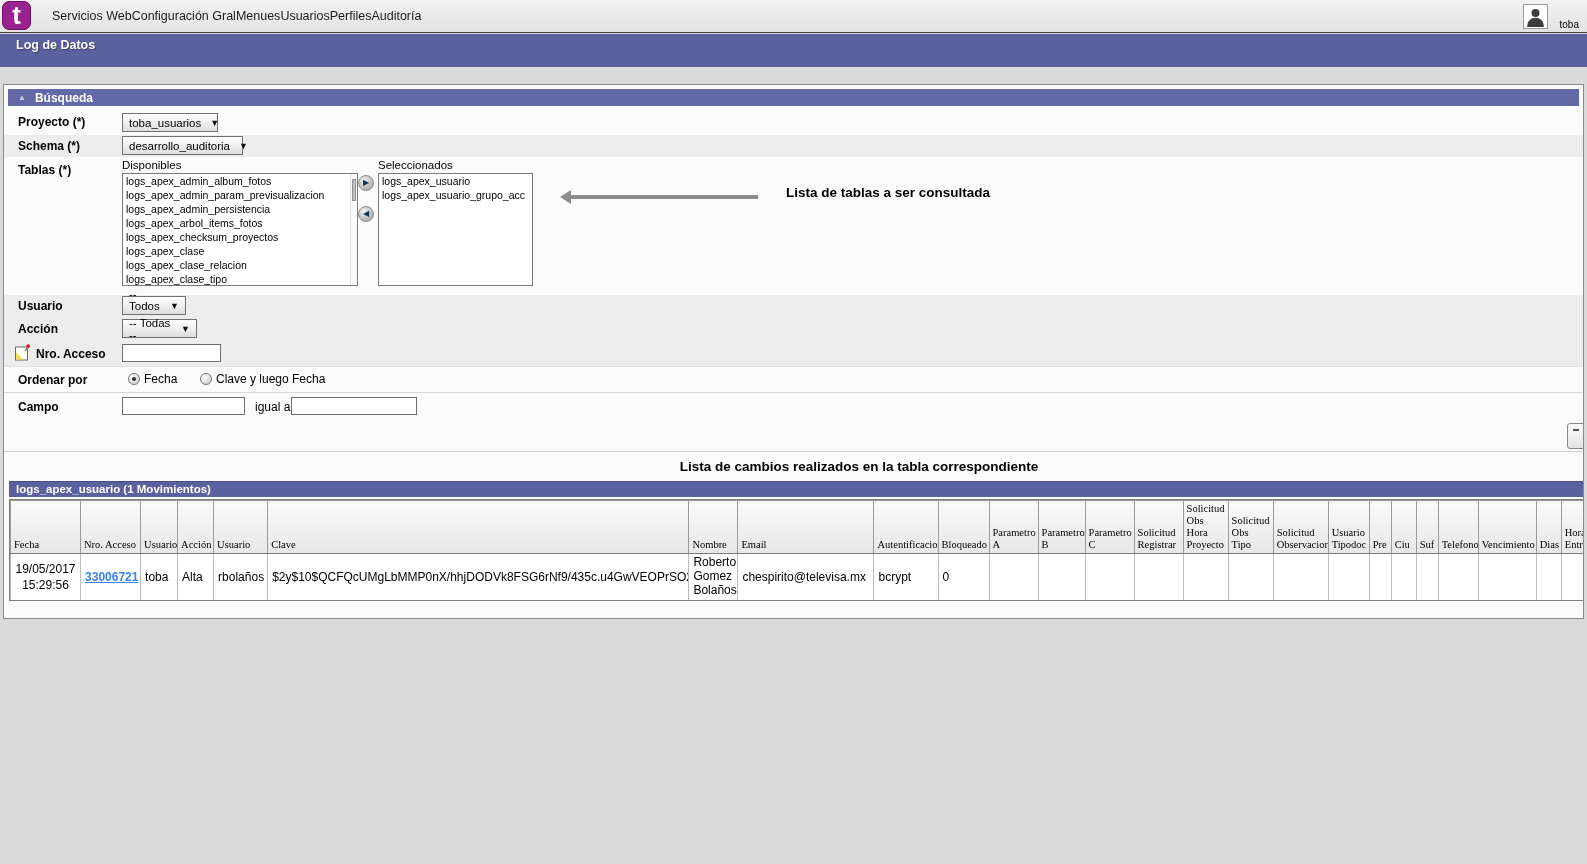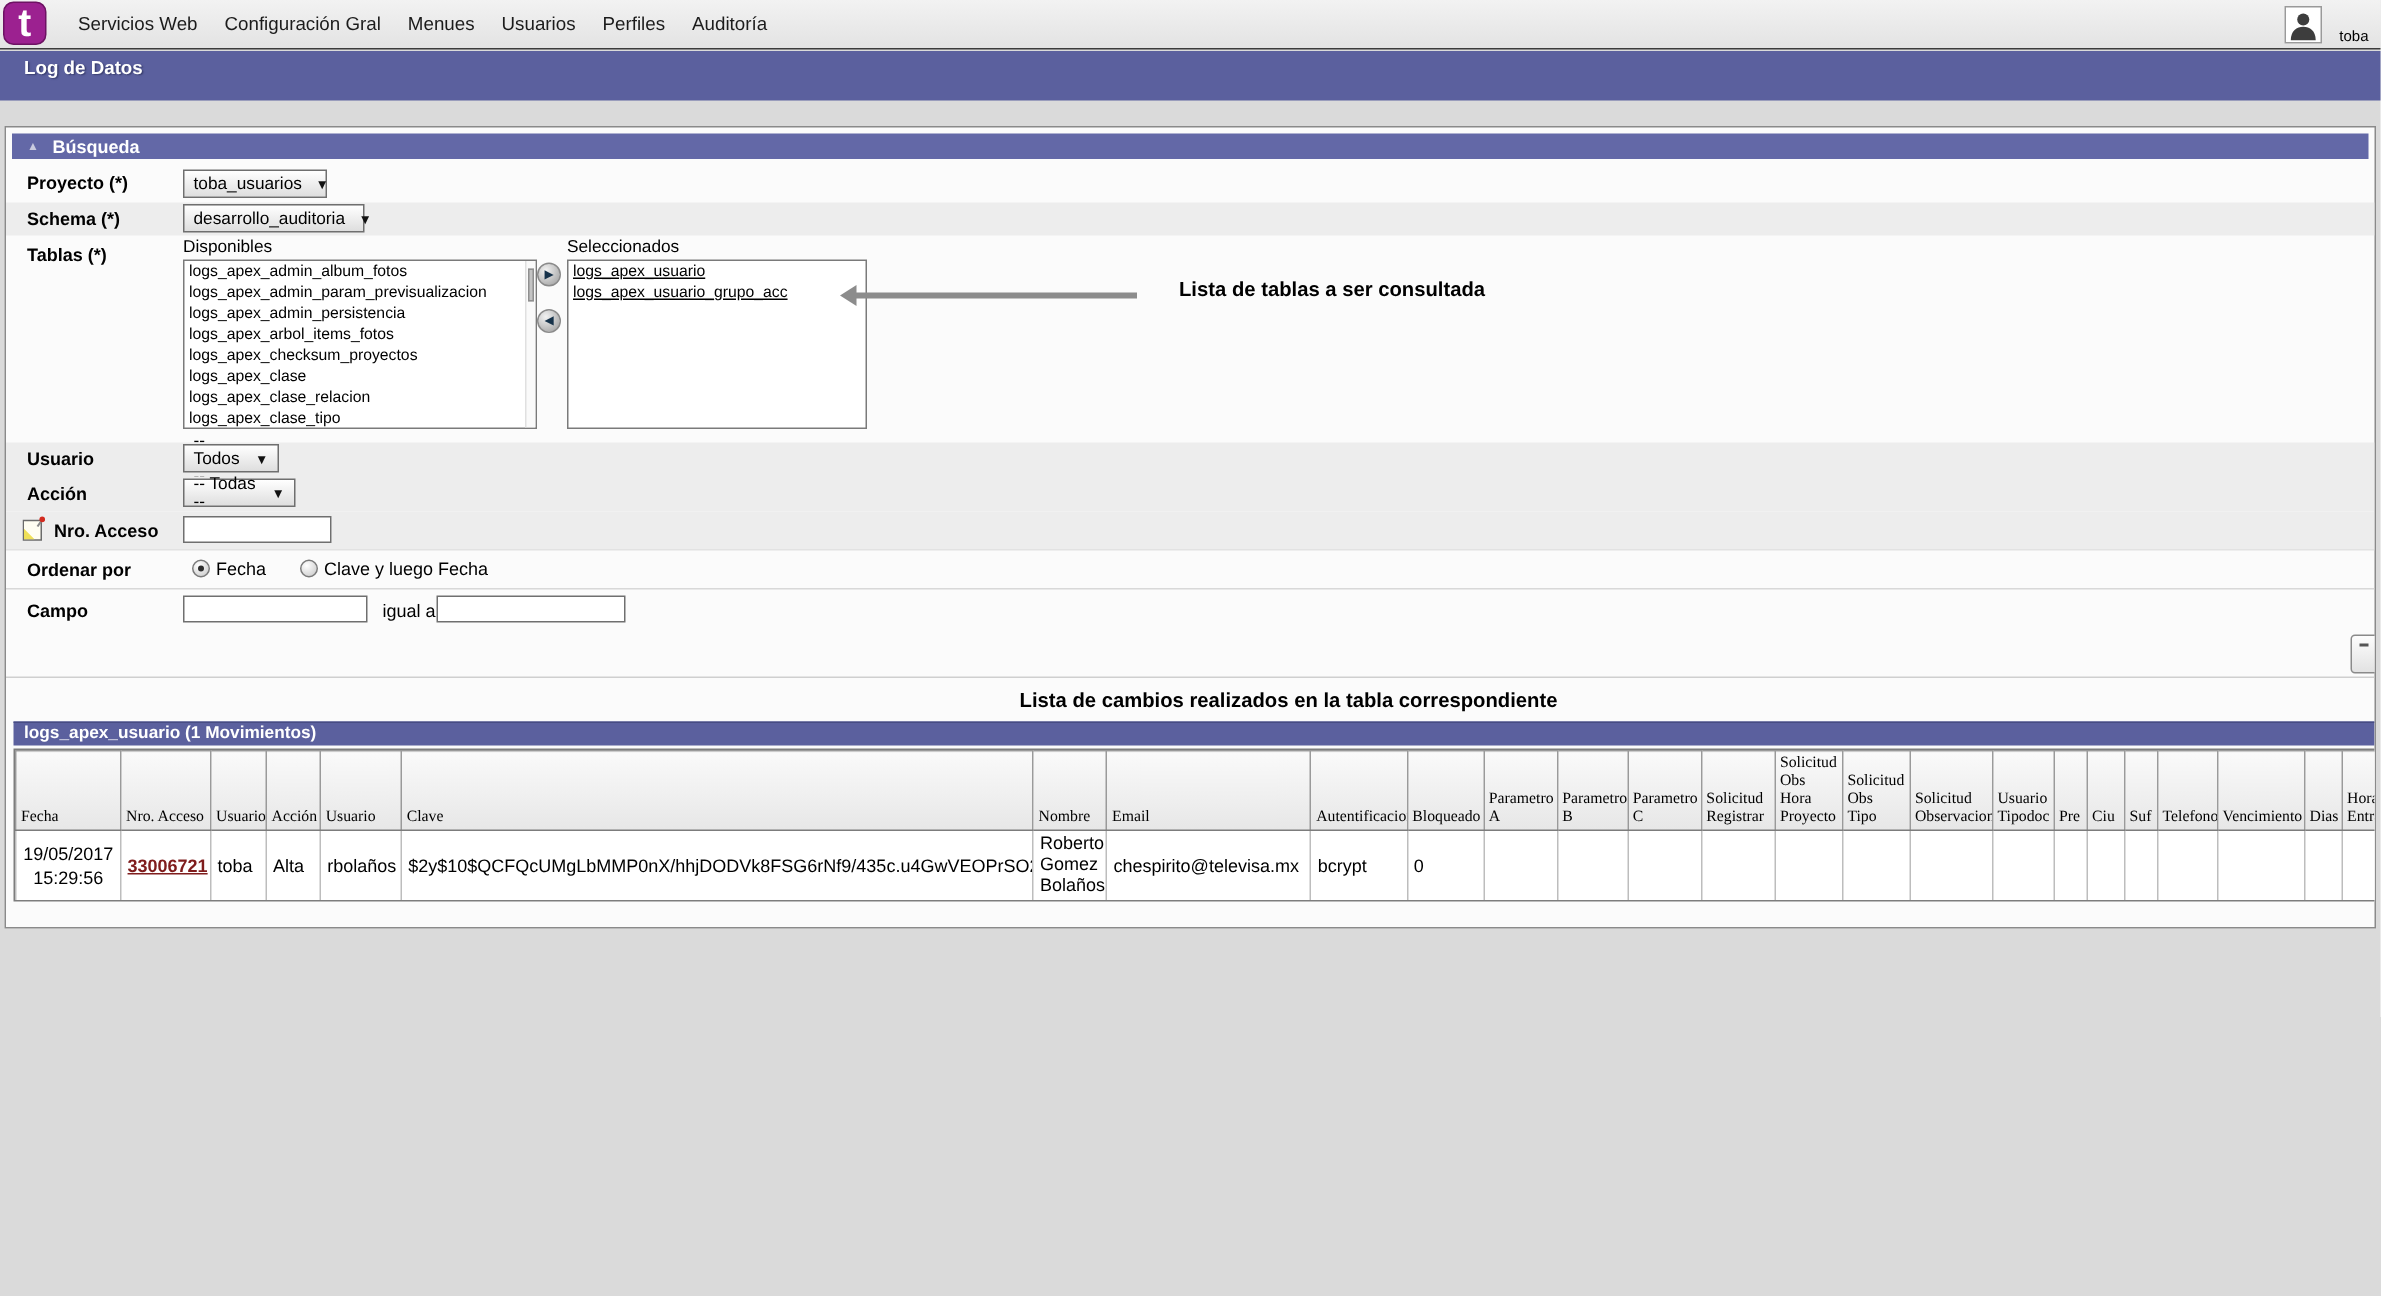--- a/index.html
+++ b/index.html
@@ -17,21 +17,21 @@
     background:linear-gradient(#f2f2f2,#e3e3e3);
     border-bottom:1px solid #3c3c3c;
   }
   .logo {
     position:absolute; left:2px; top:1px; width:29px; height:29px;
     background:#9c2190; border:1px solid #6d1263; border-radius:7px;
     color:#fff; font-weight:bold; font-size:26px; line-height:26px; text-align:center;
   }
   .main-menu {
     position:absolute; left:52px; top:0; height:32px;
-    display:flex; align-items:center; gap:18px;
+    display:flex; align-items:center; 
     font-size:12.5px; color:#1b1b1b;
   }
   .menu-item { cursor:default; white-space:nowrap; }
   .userbox {
     position:absolute; right:39px; top:4px; width:25px; height:25px;
     background:#fff; border:1px solid #9a9a9a; padding:1px;
   }
   .userbox svg { width:100%; height:100%; display:block; }
   .user-name { position:absolute; right:8px; top:19px; font-size:10px; }
 
@@ -161,21 +161,21 @@
     border:1px solid #9a9a9a; border-bottom:1px solid #7c7c7c;
     padding:2px 3px; line-height:1.15; overflow:hidden;
   }
   table.results td {
     font-size:12px; height:41px; vertical-align:middle;
     border-left:1px solid #bdbdbd; border-right:1px solid #bdbdbd;
     padding:2px 4px; background:#fff; white-space:nowrap; overflow:hidden;
   }
   table.results td.c-center { text-align:center; white-space:normal; line-height:1.35; }
   table.results td.c-wrap { white-space:normal; line-height:1.15; }
-  table.results a { color:#7f1d1d; font-weight:bold; }
+  table.results a { color:#3b82f6; font-weight:bold; }
 </style>
 </head>
 <body>
 
 <div class="topbar">
   <div class="logo">t</div>
   <div class="main-menu">
       <span class="menu-item">Servicios Web</span>
       <span class="menu-item">Configuración Gral</span>
       <span class="menu-item">Menues</span>
@@ -234,21 +234,21 @@
           <div class="list-item">logs_apex_clase_relacion</div>
           <div class="list-item">logs_apex_clase_tipo</div>
         </div>
       <div class="faux-scroll">
           <div class="faux-thumb"></div>
         </div>
     </div>
     <div class="move-btn" style="left:354px; top:18px;"><span>▶</span></div>
     <div class="move-btn" style="left:354px; top:49px;"><span>◀</span></div>
     <span class="sublabel" style="left:374px; top:2px;">Seleccionados</span>
-    <div class="listbox" style="left:374px; top:16px; width:200px; height:113px;text-decoration:underline;">
+    <div class="listbox" style="left:374px; top:16px; width:155px; height:113px;">
       <div class="list-inner">
           <div class="list-item">logs_apex_usuario</div>
           <div class="list-item">logs_apex_usuario_grupo_acc</div>
         </div>
     </div>
     <div class="annot-arrow">
       <div class="annot-head"></div>
       <div class="annot-line"></div>
     </div>
     <span class="annot-text">Lista de tablas a ser consultada</span>

